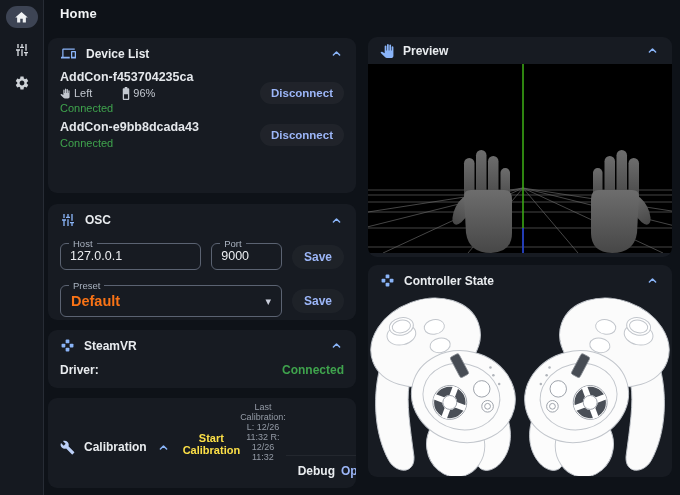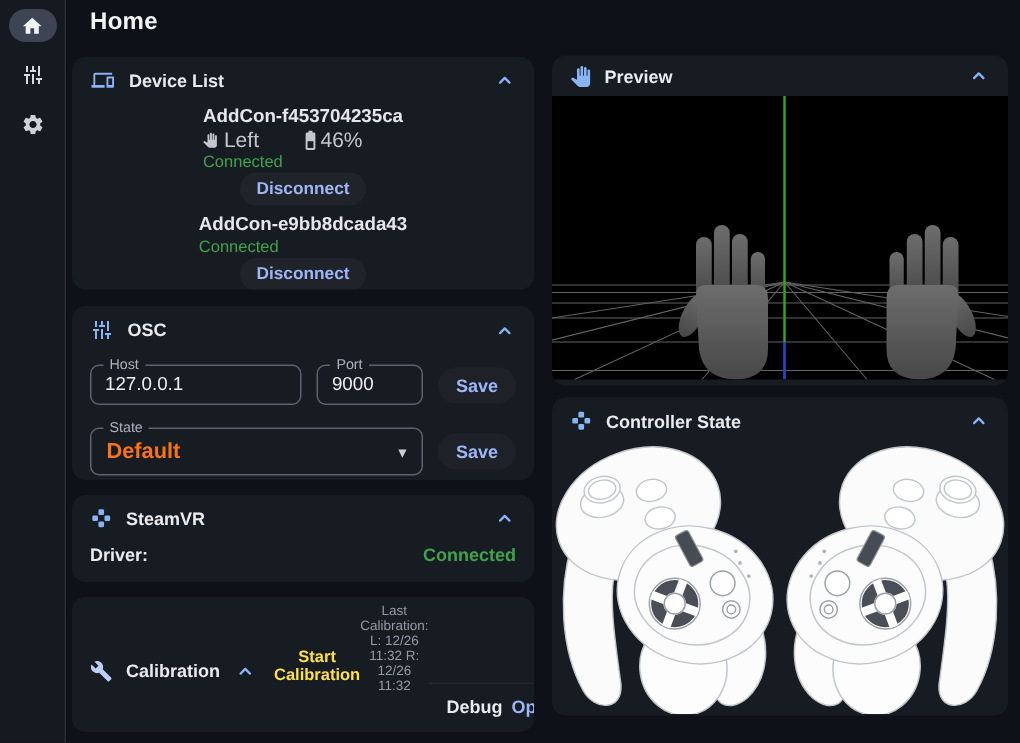--- a/index.html
+++ b/index.html
@@ -12,34 +12,34 @@
   }
   
   .sidebar {
     position:absolute; left:0; top:0; bottom:0; width:44px;
     background:#151920; border-right:1px solid #272c35;
     display:flex; flex-direction:column; align-items:center; padding-top:6px; gap:11px;
   }
   .side-btn { width:32px; height:22px; border-radius:12px; display:flex; align-items:center; justify-content:center; cursor:pointer; }
   .side-btn.active { background:#3d4454; }
   
-  .page-title { position:absolute; left:60px; top:6px; font-size:16px; font-weight:bold; color:#f2f4f6; letter-spacing:.2px; }
+  .page-title { position:absolute; left:60px; top:6px; font-size:13px; font-weight:bold; color:#f2f4f6; letter-spacing:.2px; }
   
   .col-left  { position:absolute; left:48px;  top:38px; width:308px; }
   .col-right { position:absolute; left:368px; top:37px; width:304px; }
   .card { background:#171b22; border-radius:9px; overflow:hidden; }
   .card-header { display:flex; align-items:center; gap:9px; padding:8px 12px 4px; }
   .card-title { font-size:12px; font-weight:600; color:#e9ecef; }
   .chev { margin-left:auto; cursor:pointer; display:flex; }
   
   #device-card { height:155px; margin-bottom:11px; display:flex; flex-direction:column; }
-  .device-row { display:flex; align-items:center; padding:5px 12px 0;flex-direction:column; }
+  .device-row { display:flex; align-items:center; padding:5px 12px 0; }
   .device-info { flex:1; }
   .device-name { font-size:12.5px; font-weight:600; color:#e4e7eb; line-height:15px; }
-  .device-meta { display:flex; align-items:center; gap:4px; margin-top:2px; font-size:14px; color:#c3c8d0; line-height:13px; }
+  .device-meta { display:flex; align-items:center; gap:4px; margin-top:2px; font-size:11px; color:#c3c8d0; line-height:13px; }
   .device-meta .battery-group { margin-left:26px; display:flex; align-items:center; gap:3px; }
   .device-status { font-size:11px; color:#3fa34d; line-height:14px; margin-top:1px; }
   .text-btn {
     font-size:11.5px; font-weight:bold; color:#9cb6f8; background:rgba(255,255,255,0.04);
     border:none; border-radius:13px; padding:5px 11px; cursor:pointer;
   }
   .add-row { margin-top:auto; border-top:1px solid rgba(255,255,255,0.055); padding:7px 0 9px; text-align:center; }
   .add-btn { background:none; border:none; font-size:11.5px; font-weight:bold; color:#868c95; cursor:pointer; }
   .add-btn .plus { margin-right:6px; font-size:13px; }
   
@@ -128,21 +128,21 @@
         <div class="device-name">AddCon-f453704235ca</div>
         <div class="device-meta">
           <svg width="10" height="11" viewBox="0 0 24 24">
               <path fill="#c3c8d0" d="M23 5.5V20c0 2.2-1.8 4-4 4h-7.3c-1.08 0-2.1-.43-2.85-1.19L1 14.83s1.26-1.23 1.3-1.25c.22-.19.49-.29.79-.29.22 0 .42.06.6.16.04.01 4.31 2.46 4.31 2.46V4c0-.83.67-1.5 1.5-1.5S11 3.17 11 4v7h1V1.5c0-.83.67-1.5 1.5-1.5S15 .67 15 1.5V11h1V2.5c0-.83.67-1.5 1.5-1.5S19 1.67 19 2.5V11h1V5.5c0-.83.67-1.5 1.5-1.5S23 4.67 23 5.5z"></path>
             </svg>
           <span>Left</span>
           <span class="battery-group">
             <svg width="8" height="13" viewBox="0 0 12 20">
                 <path fill="#c3c8d0" d="M8 2V0H4v2H2.5C1.7 2 1 2.7 1 3.5v15c0 .8.7 1.5 1.5 1.5h7c.8 0 1.5-.7 1.5-1.5v-15C11 2.7 10.3 2 9.5 2H8zM9 18H3v-7h6v7z"></path>
               </svg>
-            <span>46%</span>
+            <span>96%</span>
           </span>
         </div>
         <div class="device-status">Connected</div>
       </div>
       <button class="text-btn">Disconnect</button>
     </div>
 
     <div class="device-row">
       <div class="device-info">
         <div class="device-name">AddCon-e9bb8dcada43</div>
@@ -173,21 +173,21 @@
         <input class="ol-input" value="127.0.0.1" style="">
       </div>
       <div class="outlined port-box">
         <span class="ol-label">Port</span>
         <input class="ol-input" value="9000" style="">
       </div>
       <button class="save-btn">Save</button>
     </div>
     <div class="osc-row" style="margin-top:15px;">
       <div class="outlined preset-box">
-        <span class="ol-label">State</span>
+        <span class="ol-label">Preset</span>
         <span class="preset-value">Default</span>
         <span class="dd-arrow">▾</span>
       </div>
       <button class="save-btn">Save</button>
     </div>
   </section>
 
   <section class="card" id="steamvr-card">
     <div class="card-header">
       <svg width="15" height="15" viewBox="0 0 24 24">

